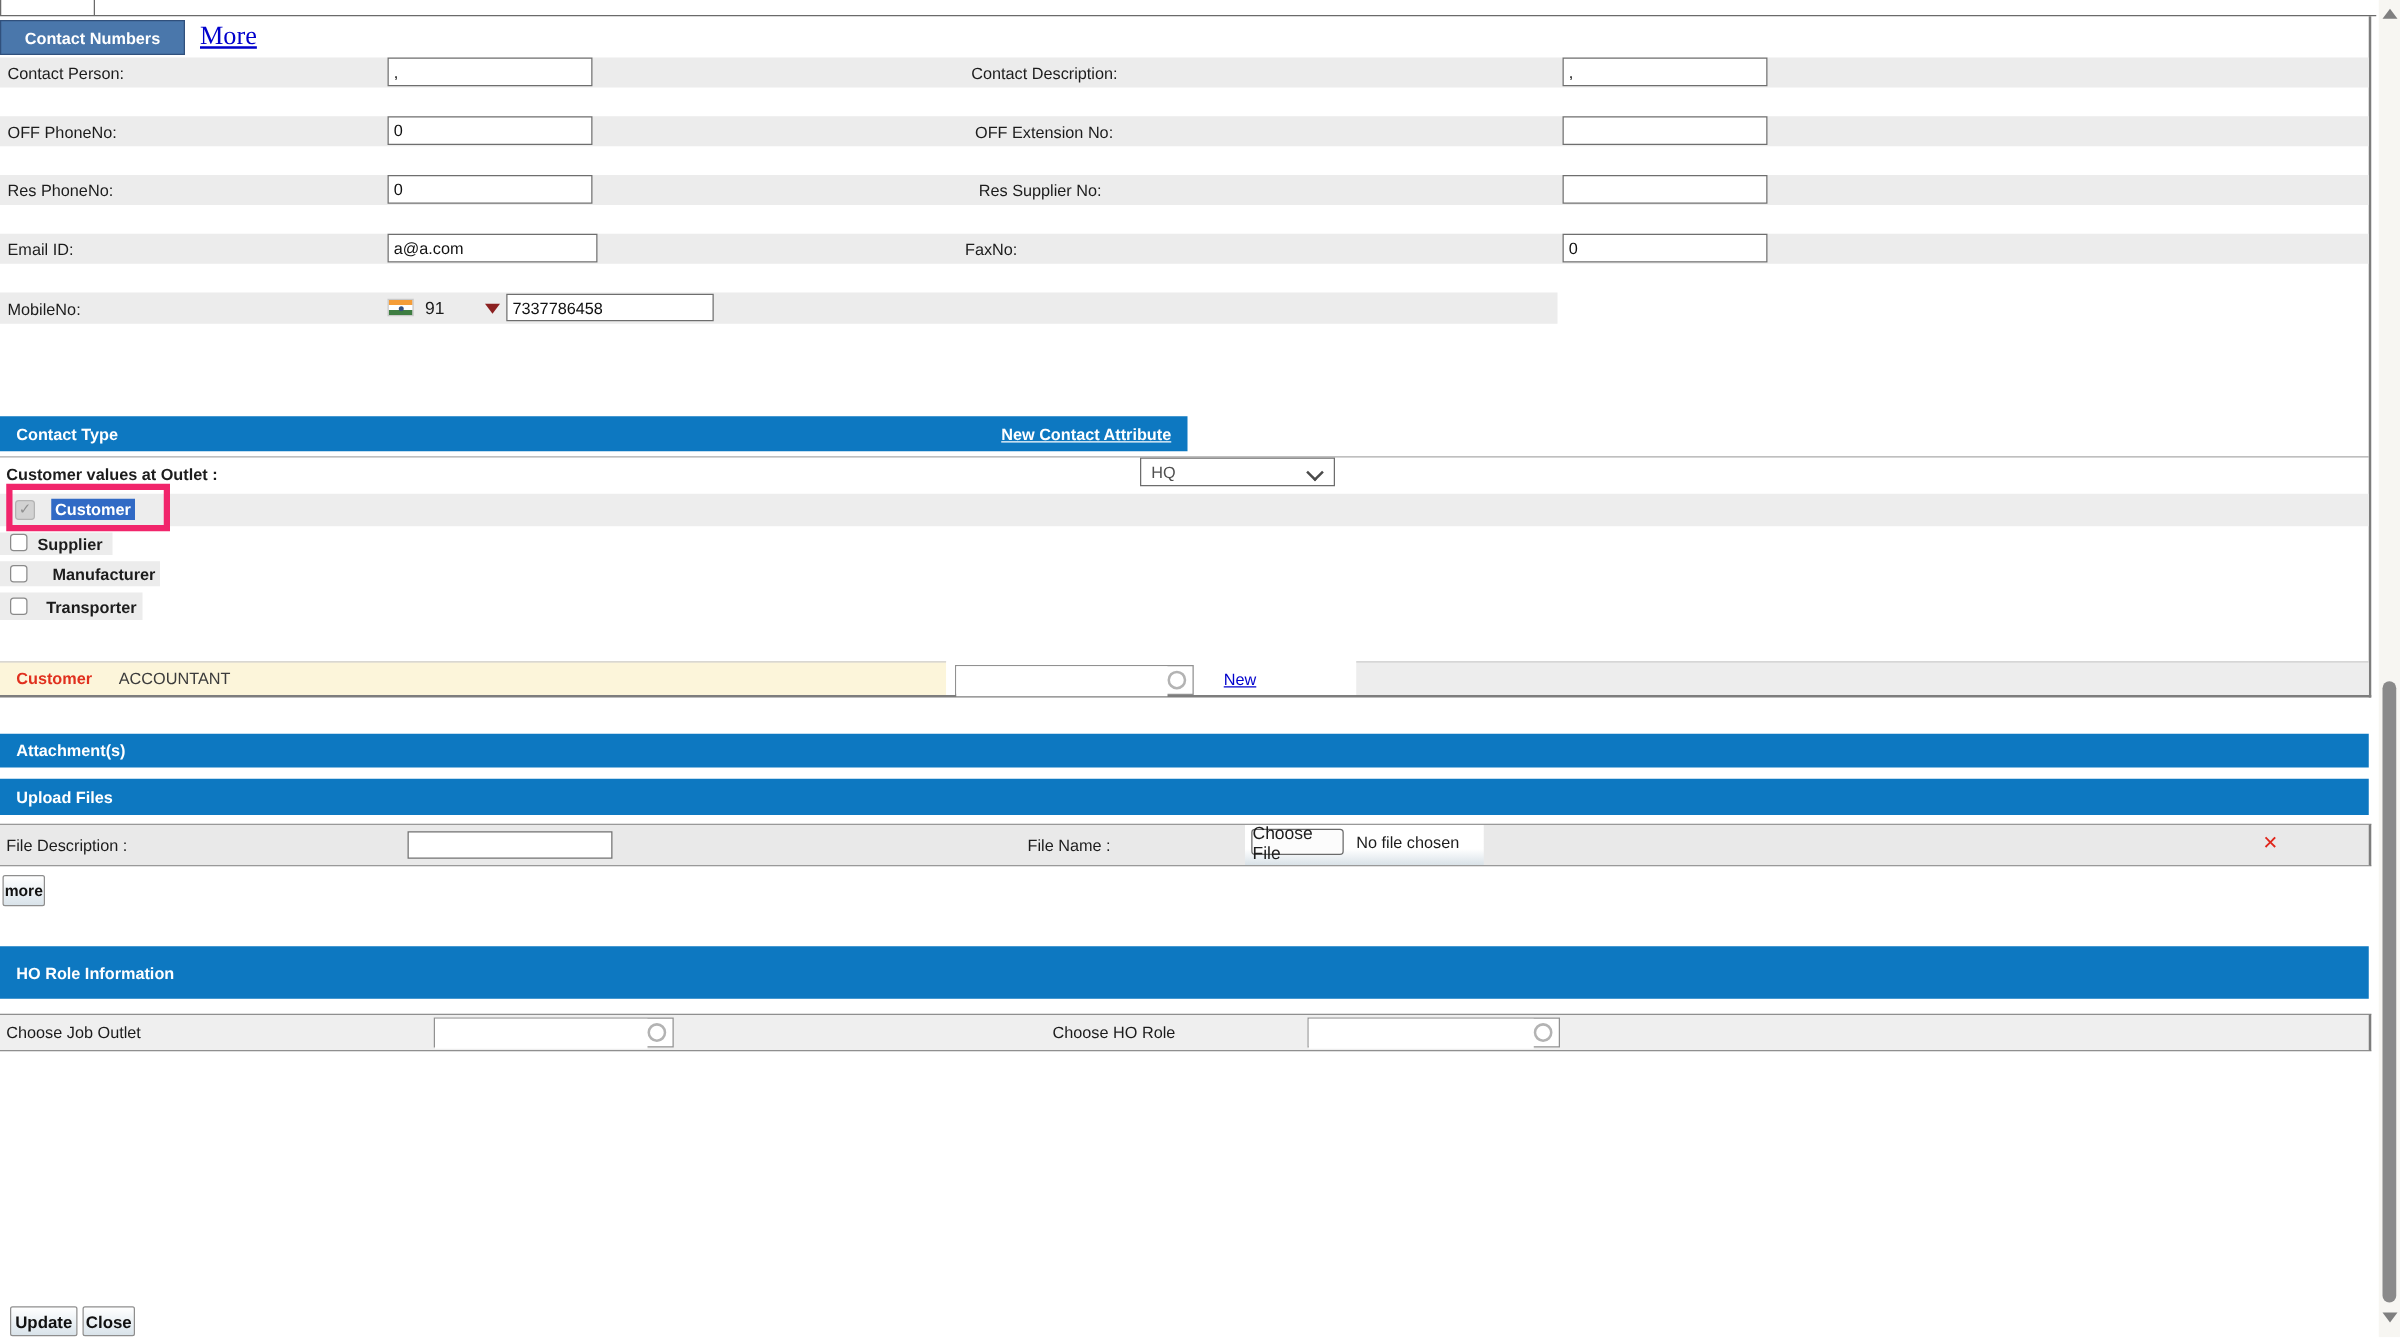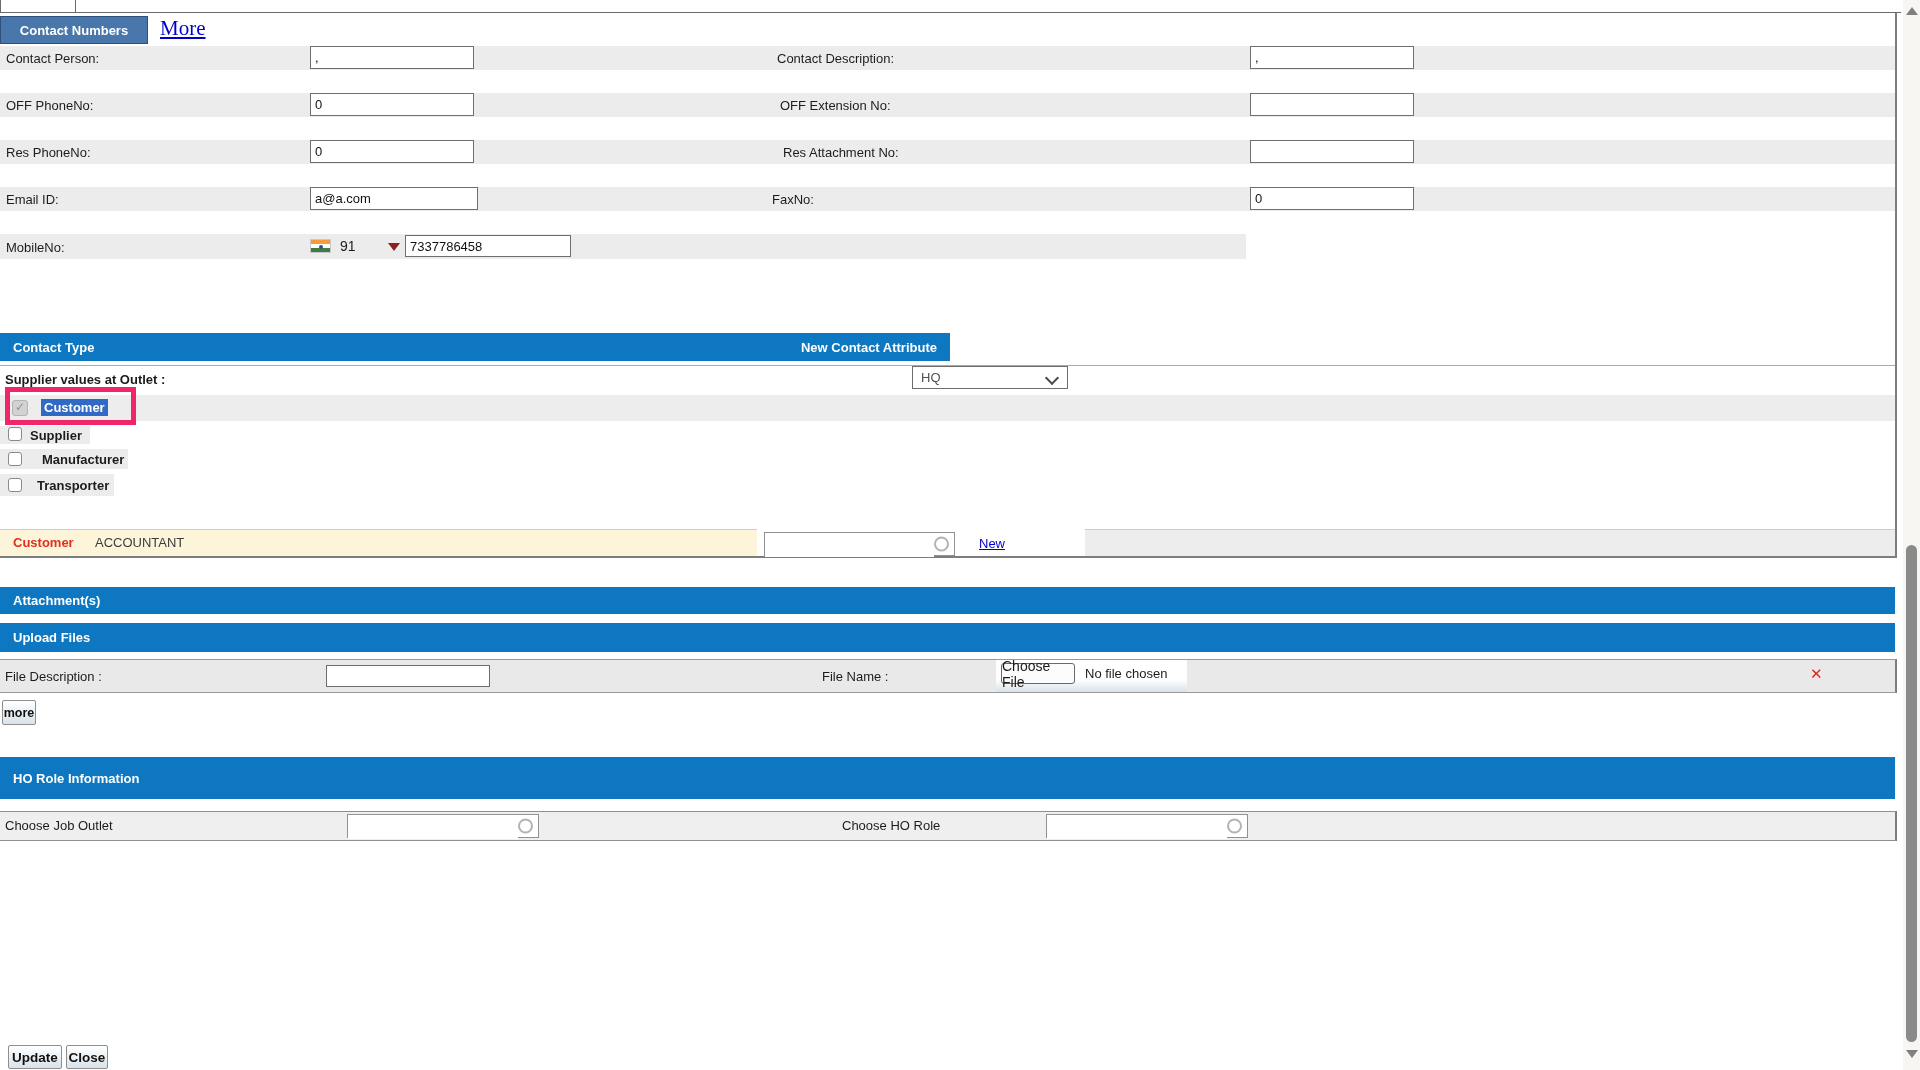--- a/index.html
+++ b/index.html
@@ -64,41 +64,41 @@
   <span class="lbl" style="left:777px;top:51px;">Contact Description:</span>
   <input class="inp" style="left: 1250px; top: 46px; width: 164px; height: 23px;" value=",">
 
   <span class="lbl" style="left:6px;top:98px;">OFF PhoneNo:</span>
   <input class="inp" style="left: 310px; top: 93px; width: 164px; height: 23px;" value="0">
   <span class="lbl" style="left:780px;top:98px;">OFF Extension No:</span>
   <input class="inp" style="left: 1250px; top: 93px; width: 164px; height: 23px;" value="">
 
   <span class="lbl" style="left:6px;top:145px;">Res PhoneNo:</span>
   <input class="inp" style="left: 310px; top: 140px; width: 164px; height: 23px;" value="0">
-  <span class="lbl" style="left:783px;top:145px;">Res Attachment No:</span>
+  <span class="lbl" style="left:783px;top:145px;">Res Supplier No:</span>
   <input class="inp" style="left: 1250px; top: 140px; width: 164px; height: 23px;" value="">
 
   <span class="lbl" style="left:6px;top:192px;">Email ID:</span>
   <input class="inp" style="left: 310px; top: 187px; width: 168px; height: 23px;" value="a@a.com">
   <span class="lbl" style="left:772px;top:192px;">FaxNo:</span>
   <input class="inp" style="left: 1250px; top: 187px; width: 164px; height: 23px;" value="0">
 
   <span class="lbl" style="left:6px;top:240px;">MobileNo:</span>
   <span class="flag" style="left:310px;top:239px;"></span>
   <span class="lbl" style="left:340px;top:238px;font-size:14px;">91</span>
   <span class="tri-down-maroon" style="left:388px;top:243px;"></span>
   <input class="inp" style="left: 405px; top: 235px; width: 166px; height: 22px;" value="7337786458">
 
   <div class="bluebar" style="top:333px;width:950px;height:28px;">
     <span>Contact Type</span>
-    <span class="b" style="cursor:pointer;">New Contact Attribute</span>
+    <span class="b" style="text-decoration:underline;cursor:pointer;">New Contact Attribute</span>
   </div>
 
   <div class="vline" style="left:0;top:365px;width:1895px;height:1px;background:#ababab;"></div>
-  <span class="lbl b" style="left:5px;top:372px;">Supplier values at Outlet :</span>
+  <span class="lbl b" style="left:5px;top:372px;">Customer values at Outlet :</span>
   <div style="position:absolute;left:912px;top:366px;width:156px;height:23px;border:1px solid #6d6d6d;background:#fff;
               box-sizing:border-box;display:flex;align-items:center;padding-left:8px;color:#4f4f4f;cursor:pointer;">
     <span>HQ</span>
     <span class="chev" style="right:10px;top:6px;"></span>
   </div>
 
   <div class="grayrow" style="top:395px;width:1895px;height:26px;background:#ededed;"></div>
   <div style="position:absolute;left:5px;top:387px;width:131px;height:38px;border:5px solid #f1256b;box-sizing:border-box;z-index:5;"></div>
   <div class="cb cb-disabled" style="left:12px;top:400px;width:16px;height:16px;z-index:6;">✓</div>
   <span class="abs b" style="left:41px;top:399px;background:#316ac5;color:#fff;padding:1px 3px;z-index:6;">Customer</span>

